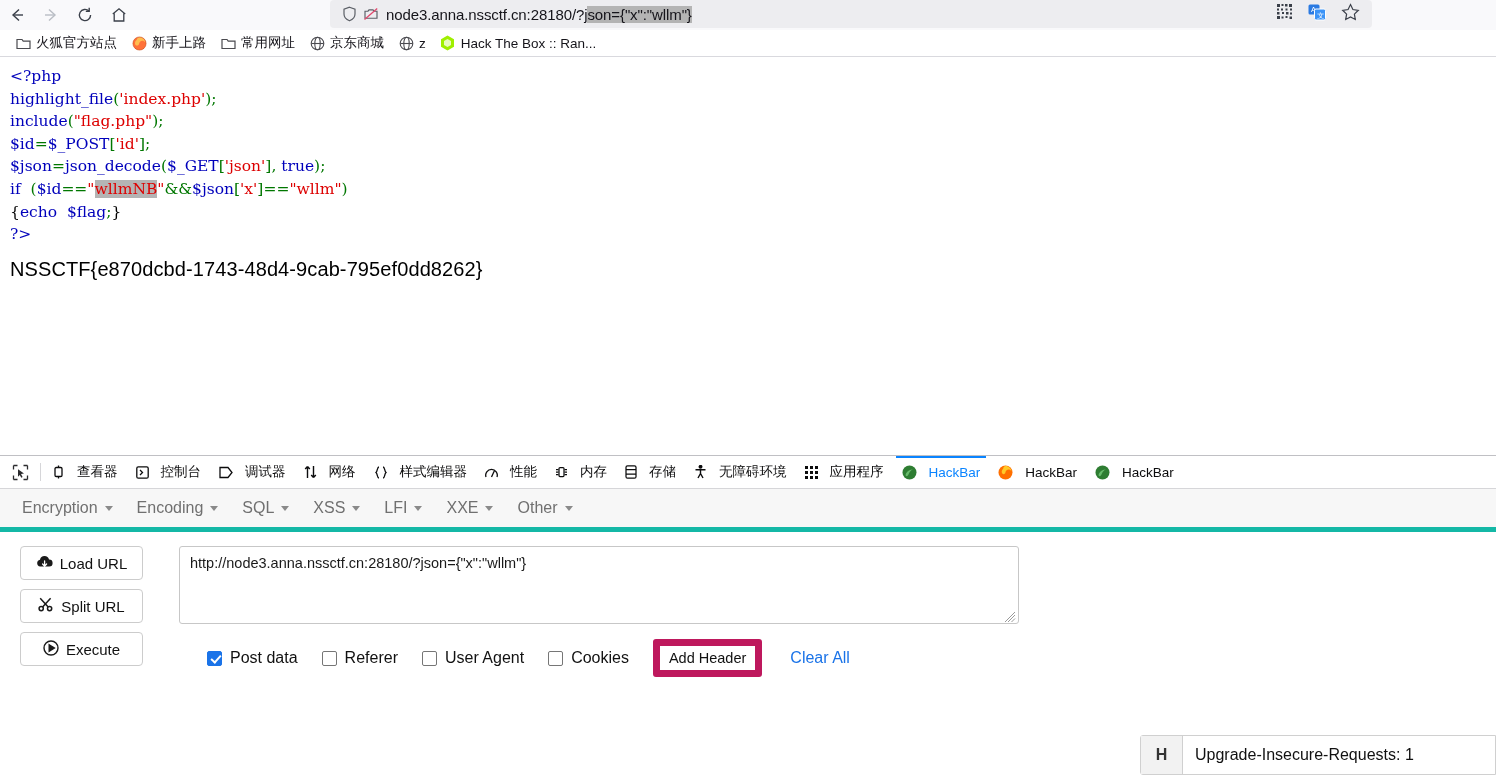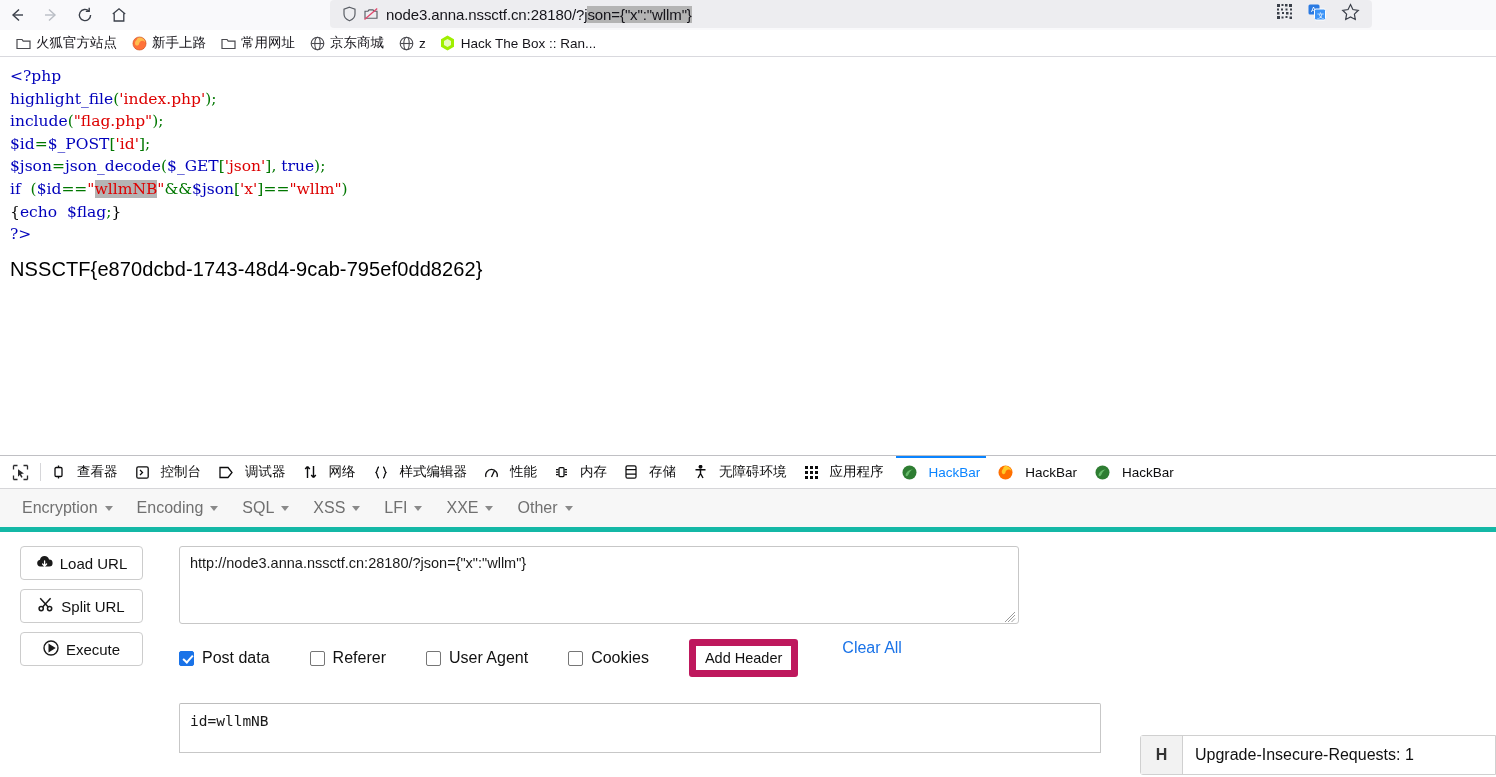--- a/index.html
+++ b/index.html
@@ -201,22 +201,24 @@
   .ta-wrap { position: relative; width: 840px; }
   .ta-grip {
     position: absolute;
     right: 3px; bottom: 3px;
     width: 12px; height: 12px;
     pointer-events: none;
   }
 
   .hb-opts {
     display: flex;
-    gap: 16px;
+    align-items: center;
+    gap: 0px;
     margin-top: 15px;
+    margin-left: 28px;
   }
   .opt {
     display: flex; align-items: center; gap: 8px;
     margin-right: 24px;
     font-size: 16px;
     color: #111;
     white-space: nowrap;
   }
   .cb {
     width: 15px; height: 15px;
@@ -689,21 +691,20 @@
           <span>User Agent</span>
         </div>
         <div class="opt">
           <span class="cb"></span>
           <span>Cookies</span>
         </div>
         <div class="addhdr">Add Header</div>
         <div class="clearall">Clear All</div>
       </div>
 
-      <textarea class="hb-post" spellcheck="false" style="">id=wllmNB</textarea>
     </div>
 
     <div class="hdr-panel">
       <div class="hdr-row">
         <div class="hdr-key">H</div>
         <div class="hdr-val">Upgrade-Insecure-Requests: 1</div>
       </div>
 
     </div>
   </div>

